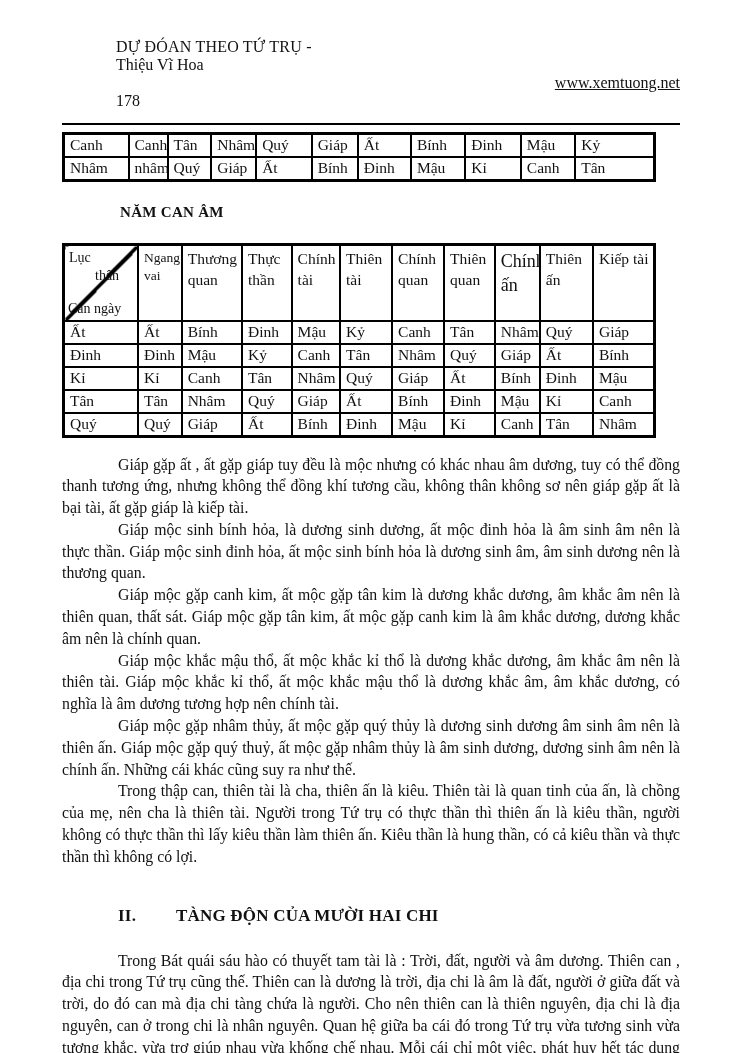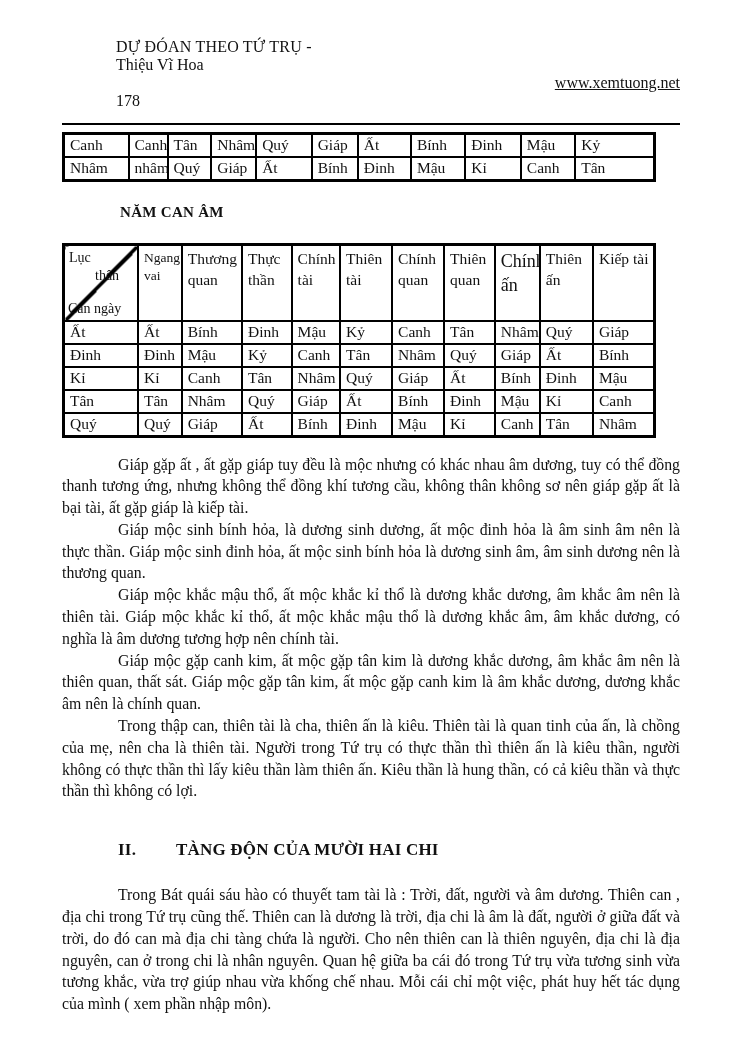--- a/index.html
+++ b/index.html
@@ -195,22 +195,23 @@
           <td>Canh</td>
           <td>Tân</td>
           <td>Nhâm</td>
         </tr>
       </tbody>
   </table>
 
   <div class="bodytext">
     <p>Giáp gặp ất , ất gặp giáp tuy đều là mộc nhưng có khác nhau âm dương, tuy có thể đồng thanh tương ứng, nhưng không thể đồng khí tương cầu, không thân không sơ nên giáp gặp ất là bại tài, ất gặp giáp là kiếp tài.</p>
     <p>Giáp mộc sinh bính hỏa, là dương sinh dương, ất mộc đinh hỏa là âm sinh âm nên là thực thần. Giáp mộc sinh đinh hỏa, ất mộc sinh bính hỏa là dương sinh âm, âm sinh dương nên là thương quan.</p>
+    <p>Giáp mộc gặp canh kim, ất mộc gặp tân kim là dương khắc dương, âm khắc âm nên là thiên quan, thất sát. Giáp mộc gặp tân kim, ất mộc gặp canh kim là âm khắc dương, dương khắc âm nên là chính quan.</p>
     <p>Giáp mộc khắc mậu thổ, ất mộc khắc kỉ thổ là dương khắc dương, âm khắc âm nên là thiên tài. Giáp mộc khắc kỉ thổ, ất mộc khắc mậu thổ là dương khắc âm, âm khắc dương, có nghĩa là âm dương tương hợp nên chính tài.</p>
-    <p>Giáp mộc gặp canh kim, ất mộc gặp tân kim là dương khắc dương, âm khắc âm nên là thiên quan, thất sát. Giáp mộc gặp tân kim, ất mộc gặp canh kim là âm khắc dương, dương khắc âm nên là chính quan.</p>
+    <p>Giáp mộc gặp nhâm thủy, ất mộc gặp quý thủy là dương sinh dương âm sinh âm nên là thiên ấn. Giáp mộc gặp quý thuỷ, ất mộc gặp nhâm thủy là âm sinh dương, dương sinh âm nên là chính ấn. Những cái khác cũng suy ra như thế.</p>
     <p>Trong thập can, thiên tài là cha, thiên ấn là kiêu. Thiên tài là quan tinh của ấn, là chồng của mẹ, nên cha là thiên tài. Người trong Tứ trụ có thực thần thì thiên ấn là kiêu thần, người không có thực thần thì lấy kiêu thần làm thiên ấn. Kiêu thần là hung thần, có cả kiêu thần và thực thần thì không có lợi.</p>
   </div>
 
   <div class="sec2">
     <span class="numeral">II.</span>
     <span>TÀNG ĐỘN CỦA MƯỜI HAI CHI</span>
   </div>
 
   <div class="bodytext" style="margin-top:0">
     <p>Trong Bát quái sáu hào có thuyết tam tài là : Trời, đất, người và âm dương. Thiên can , địa chi trong Tứ trụ cũng thế. Thiên can là dương là trời, địa chi là âm là đất, người ở giữa đất và trời, do đó can mà địa chi tàng chứa là người. Cho nên thiên can là thiên nguyên, địa chi là địa nguyên, can ở trong chi là nhân nguyên. Quan hệ giữa ba cái đó trong Tứ trụ vừa tương sinh vừa tương khắc, vừa trợ giúp nhau vừa khống chế nhau. Mỗi cái chỉ một việc, phát huy hết tác dụng của mình ( xem phần nhập môn).</p>

